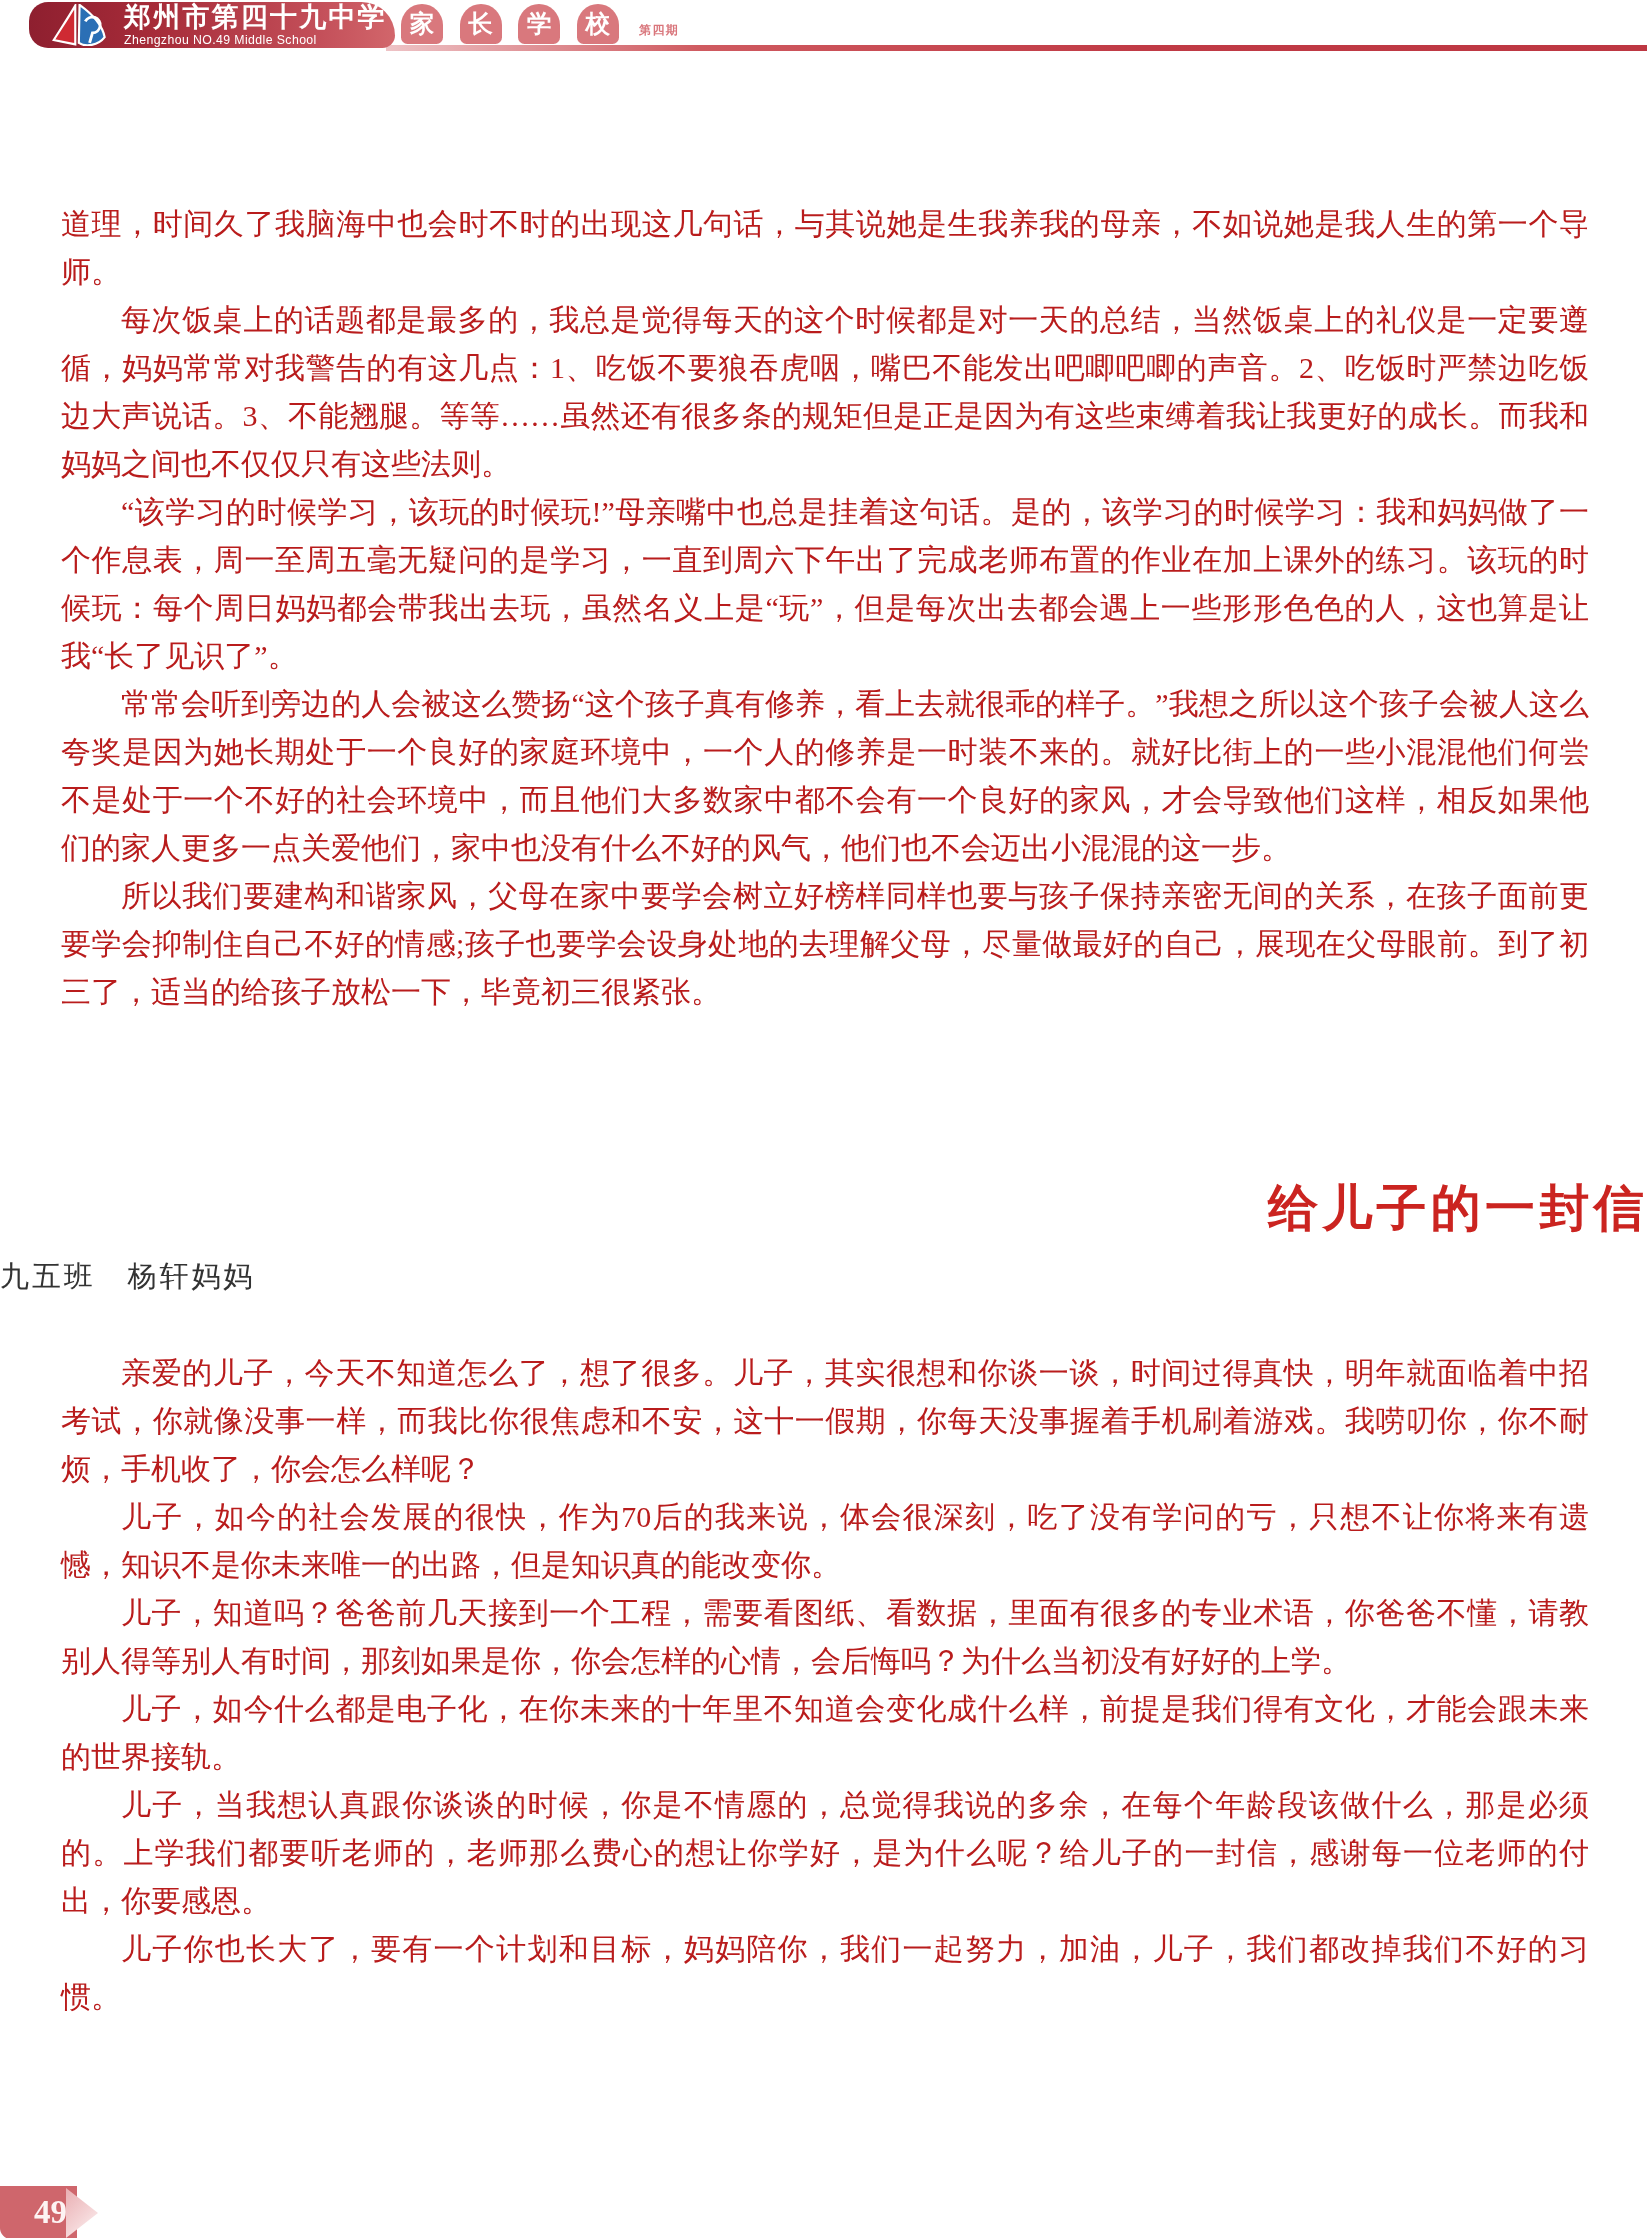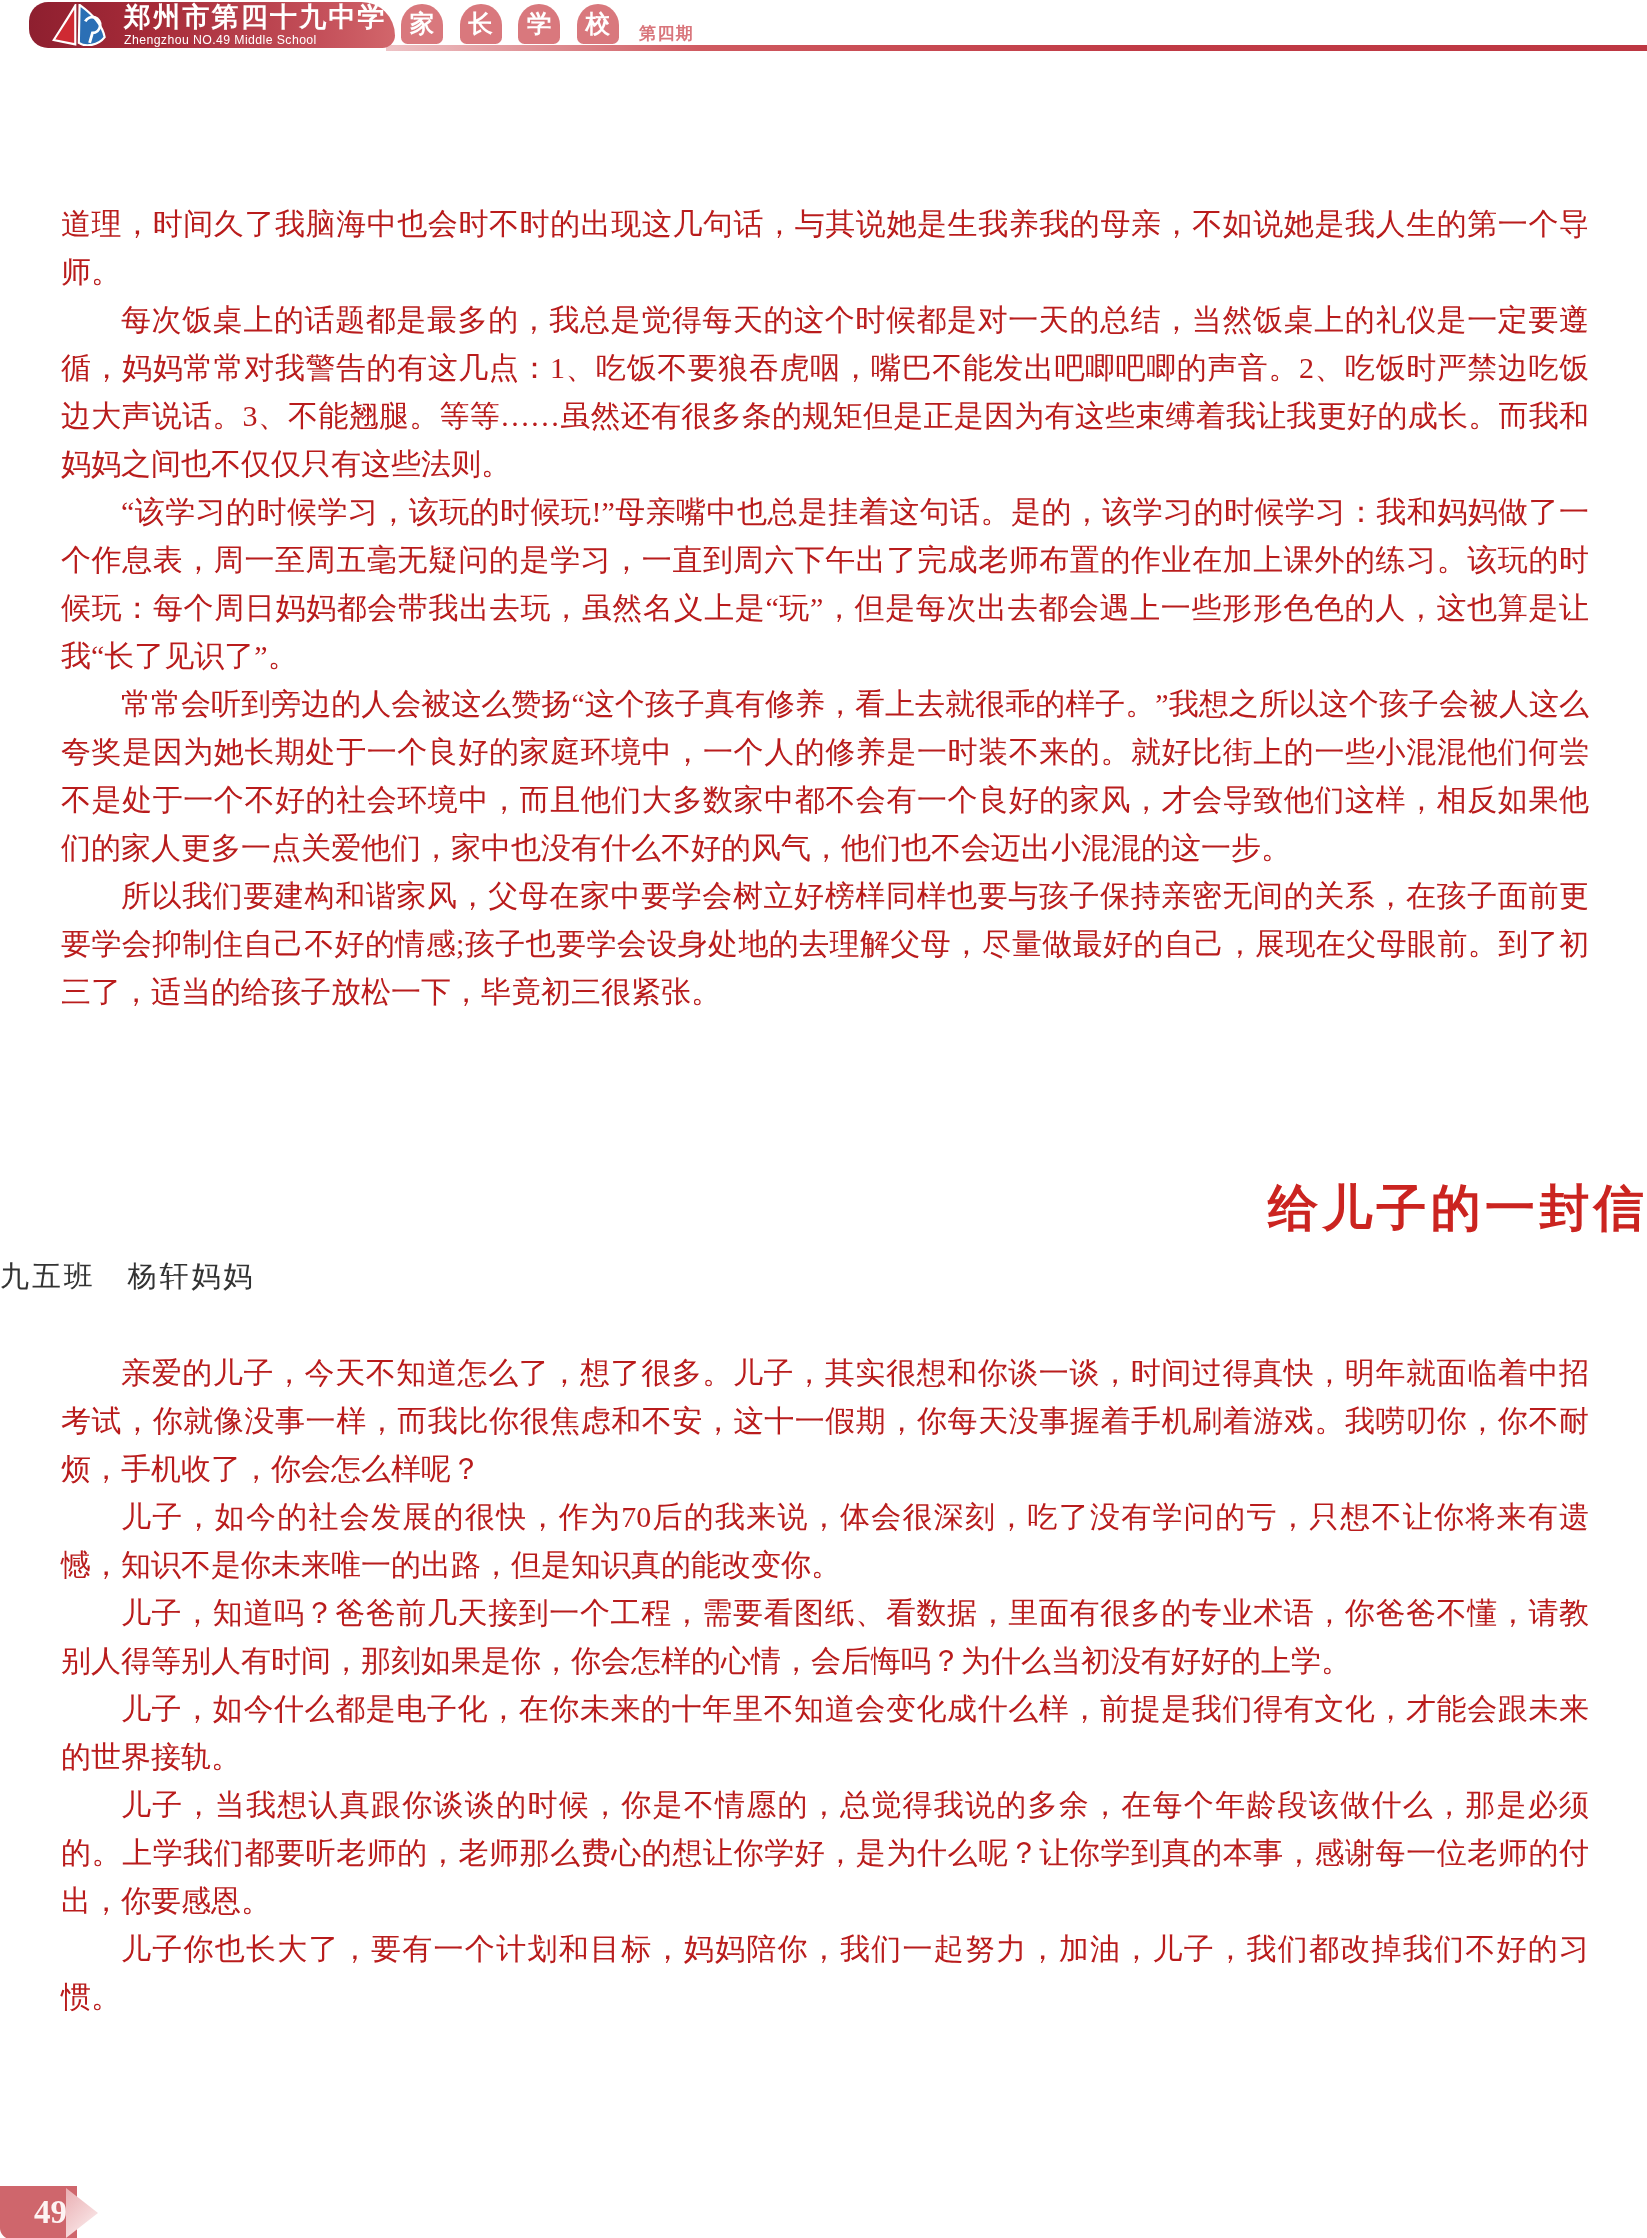--- a/index.html
+++ b/index.html
@@ -62,21 +62,21 @@
     font-size:24.5px;
     font-weight:bold;
     display:flex;
     align-items:center;
     justify-content:center;
     font-family:"Liberation Sans","DejaVu Sans",sans-serif;
   }
   .issue{
     position:absolute;
     left:639px; top:21.6px;
-    font-size:17px;
+    font-size:12px;
     font-weight:bold;
     color:#d9767c;
     letter-spacing:1.4px;
     font-family:"Liberation Sans","DejaVu Sans",sans-serif;
   }
 
   
   .article{
     position:absolute;
     left:61px;
@@ -173,21 +173,21 @@
   </section>
 
   <h1 class="title">给儿子的一封信</h1>
   <div class="byline">九五班　杨轩妈妈</div>
 
   <section class="article article-2">
     <p>亲爱的儿子，今天不知道怎么了，想了很多。儿子，其实很想和你谈一谈，时间过得真快，明年就面临着中招考试，你就像没事一样，而我比你很焦虑和不安，这十一假期，你每天没事握着手机刷着游戏。我唠叨你，你不耐烦，手机收了，你会怎么样呢？</p>
     <p>儿子，如今的社会发展的很快，作为70后的我来说，体会很深刻，吃了没有学问的亏，只想不让你将来有遗憾，知识不是你未来唯一的出路，但是知识真的能改变你。</p>
     <p>儿子，知道吗？爸爸前几天接到一个工程，需要看图纸、看数据，里面有很多的专业术语，你爸爸不懂，请教别人得等别人有时间，那刻如果是你，你会怎样的心情，会后悔吗？为什么当初没有好好的上学。</p>
     <p>儿子，如今什么都是电子化，在你未来的十年里不知道会变化成什么样，前提是我们得有文化，才能会跟未来的世界接轨。</p>
-    <p>儿子，当我想认真跟你谈谈的时候，你是不情愿的，总觉得我说的多余，在每个年龄段该做什么，那是必须的。上学我们都要听老师的，老师那么费心的想让你学好，是为什么呢？让你学到真的本事，感谢每一位老师的付出，你要感恩。</p>
+    <p>儿子，当我想认真跟你谈谈的时候，你是不情愿的，总觉得我说的多余，在每个年龄段该做什么，那是必须的。上学我们都要听老师的，老师那么费心的想让你学好，是为什么呢？给儿子的一封信，感谢每一位老师的付出，你要感恩。</p>
     <p>儿子你也长大了，要有一个计划和目标，妈妈陪你，我们一起努力，加油，儿子，我们都改掉我们不好的习惯。</p>
   </section>
 
   <div class="pagenum">49</div>
   <div class="page-arrow"></div>
 
 </div>
 
 
 </body></html>

